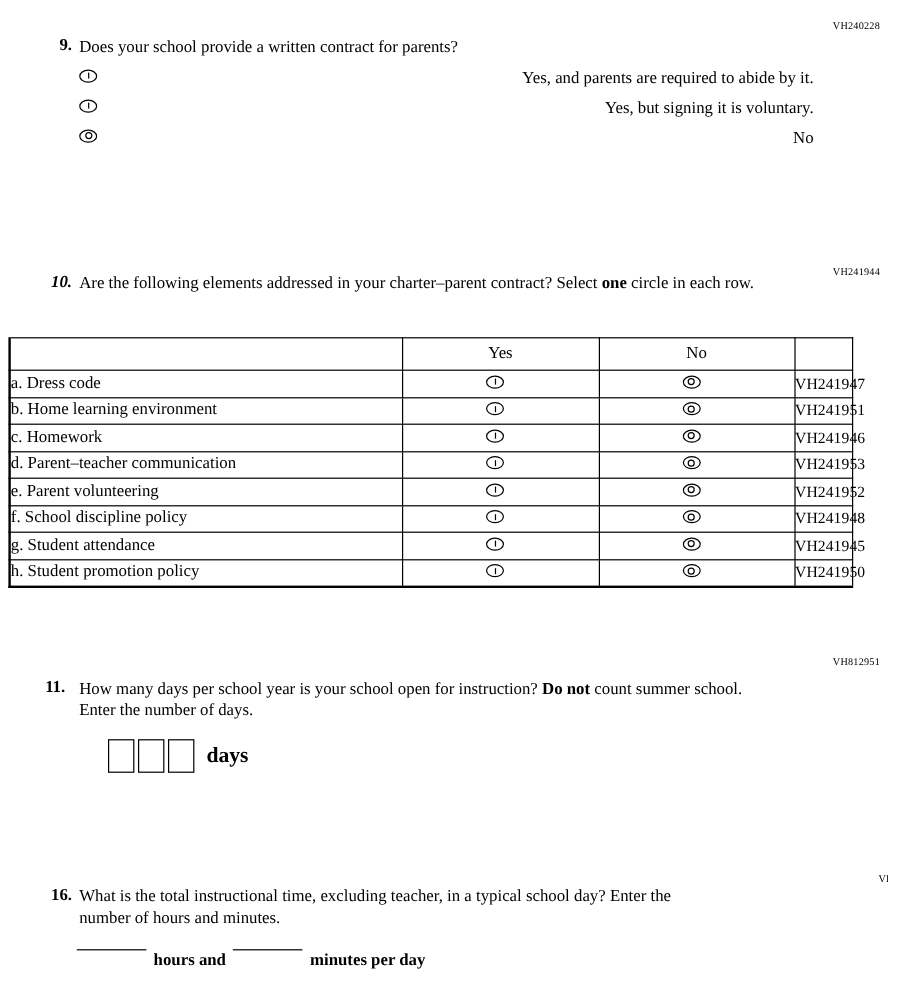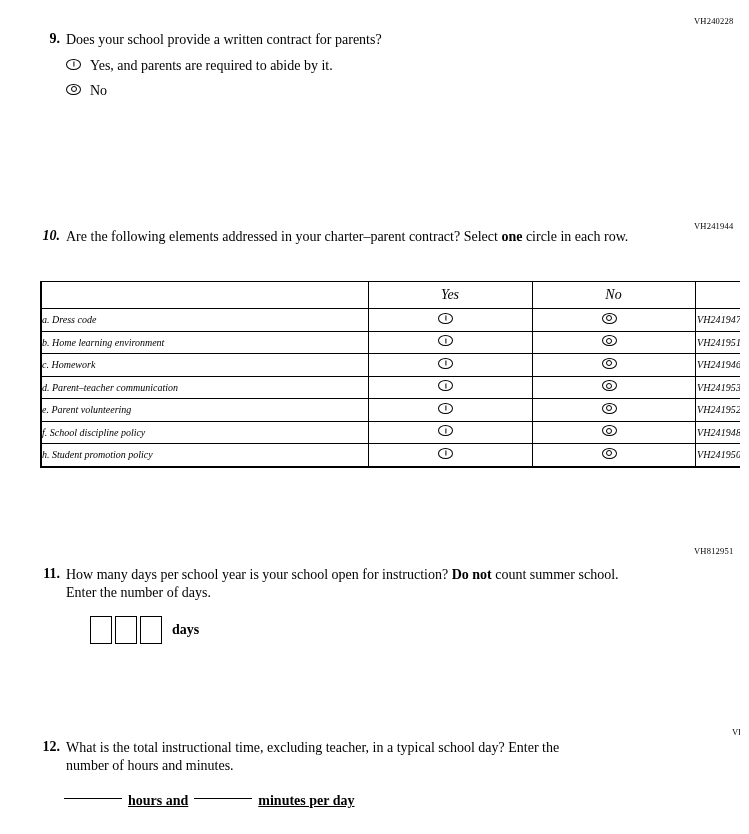--- a/index.html
+++ b/index.html
@@ -48,20 +48,21 @@
     font-size: 14px;
     line-height: 1.28;
   }
   .qtext b { font-weight: bold; }
 
   
   .opt {
     display: flex;
     align-items: baseline;
     margin-top: 9px;
+    justify-content: space-between;
   }
   .bubble {
     display: inline-block;
     width: 13px;
     height: 9px;
     border: 1px solid #000;
     border-radius: 50%;
     position: relative;
     flex: 0 0 auto;
     margin-right: 9px;
@@ -107,63 +108,62 @@
     font-size: 14px;
     font-weight: bold;
     text-align: center;
     vertical-align: middle;
   }
   .mrow td {
     height: 21.5px;
     vertical-align: middle;
   }
   .mlabel {
-    font-size: 10px;
+    font-size: 14px;
     padding-left: 10px;
     white-space: nowrap;
   }
   .mcell {
     text-align: center;
   }
   .mcode {
-    font-size: 10px;
+    font-size: 13px;
     text-align: center;
     font-family: "Liberation Serif", serif;
     letter-spacing: 0.1px;
   }
 
   
   .boxes {
     display: flex;
     align-items: center;
     margin-top: 14px;
     margin-left: 58px;
   }
   .digitbox {
     width: 20px;
     height: 26px;
     border: 1.4px solid #000;
     margin-right: 3px;
     background: #fff;
   }
   .boxes-label {
-    font-size: 14px;
+    font-size: 18px;
     font-weight: bold;
     margin-left: 7px;
   }
 
   
   .blankline {
     display: flex;
-    align-items: center;
+    align-items: flex-start;
     margin-top: 18px;
     margin-left: 26px;
     font-size: 14px;
     font-weight: bold;
-    text-decoration: underline;
   }
   .rule {
     display: inline-block;
     width: 58px;
     border-bottom: 1.3px solid #000;
     margin: 0 6px;
     position: relative;
     top: -2px;
   }
 </style>
@@ -178,38 +178,42 @@
     <div class="qrow">
       <div class="qnum" style="width:22px;">9.</div>
       <div class="qtext">Does your school provide a written contract for parents?</div>
     </div>
     <div style="margin-left:28px; margin-top:7px;">
       <div class="opt">
         <span class="bubble letter"></span>
         <span class="opt-label">Yes, and parents are required to abide by it.</span>
       </div>
       <div class="opt">
+        <span class="bubble letter"></span>
+        <span class="opt-label">Yes, but signing it is voluntary.</span>
+      </div>
+      <div class="opt">
         <span class="bubble no"></span>
         <span class="opt-label">No</span>
       </div>
     </div>
   </div>
 
   <div class="vhcode" style="left:694px; top:221px;">VH241944</div>
 
   <div class="qblock" style="left:32px; top:228px; width:600px;">
     <div class="qrow">
       <div class="qnum" style="width:28px;font-style:italic;">10.</div>
       <div class="qtext">
         <span>Are the following elements addressed in your charter–parent contract? Select </span><b>one</b><span> circle in each row.</span>
       </div>
     </div>
   </div>
 
-  <div style="position:absolute; left:40px; top:281px;font-style:italic;">
+  <div style="position:absolute; left:7px; top:281px;">
     <table class="matrix" style="width:702px; border-left:2px solid #000; border-bottom:2px solid #000;">
       <colgroup>
         <col style="width:327px;">
         <col style="width:164px;">
         <col style="width:163px;">
         <col style="width:48px;">
       </colgroup>
       <tbody>
           <tr class="mhead">
         <th></th>
@@ -248,51 +252,57 @@
         <td class="mcell"><span class="bubble no"></span></td>
         <td class="mcode">VH241952</td>
       </tr>
       <tr class="mrow">
         <td class="mlabel">f.  School discipline policy</td>
         <td class="mcell"><span class="bubble letter"></span></td>
         <td class="mcell"><span class="bubble no"></span></td>
         <td class="mcode">VH241948</td>
       </tr>
       <tr class="mrow">
+        <td class="mlabel">g.  Student attendance</td>
+        <td class="mcell"><span class="bubble letter"></span></td>
+        <td class="mcell"><span class="bubble no"></span></td>
+        <td class="mcode">VH241945</td>
+      </tr>
+      <tr class="mrow">
         <td class="mlabel">h.  Student promotion policy</td>
         <td class="mcell"><span class="bubble letter"></span></td>
         <td class="mcell"><span class="bubble no"></span></td>
         <td class="mcode">VH241950</td>
       </tr>
     </tbody>
       </table>
   </div>
 
   <div class="vhcode" style="left:694px; top:546px;">VH812951</div>
 
   <div class="qblock" style="left:32px; top:566px; width:610px;">
     <div class="qrow">
-      <div class="qnum" style="width:28px;">11.</div>
+      <div class="qnum" style="width:28px;text-align:center;">11.</div>
       <div class="qtext">
         <span>How many days per school year is your school open for instruction? </span><b>Do not</b><span> count summer school. Enter the number of days.</span>
       </div>
     </div>
     <div class="boxes">
       <div class="digitbox"></div>
       <div class="digitbox"></div>
       <div class="digitbox"></div>
       <span class="boxes-label">days</span>
     </div>
   </div>
 
   <div class="vhcode" style="left:732px; top:727px;">VH812964</div>
 
   <div class="qblock" style="left:32px; top:739px; width:570px;">
     <div class="qrow">
-      <div class="qnum" style="width:28px;">12.</div>
+      <div class="qnum" style="width:28px;">16.</div>
       <div class="qtext">What is the total instructional time, excluding teacher, in a typical school day? Enter the number of hours and minutes.</div>
     </div>
     <div class="blankline">
       <span class="rule"></span>
       <span>hours and</span>
       <span class="rule"></span>
       <span>minutes per day</span>
     </div>
   </div>
 

